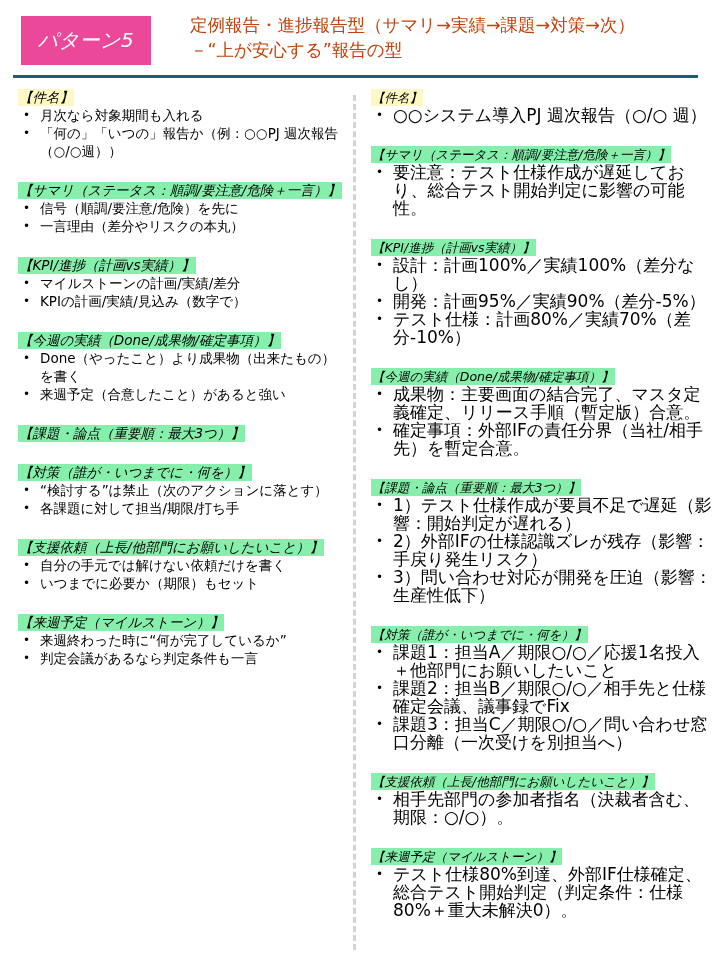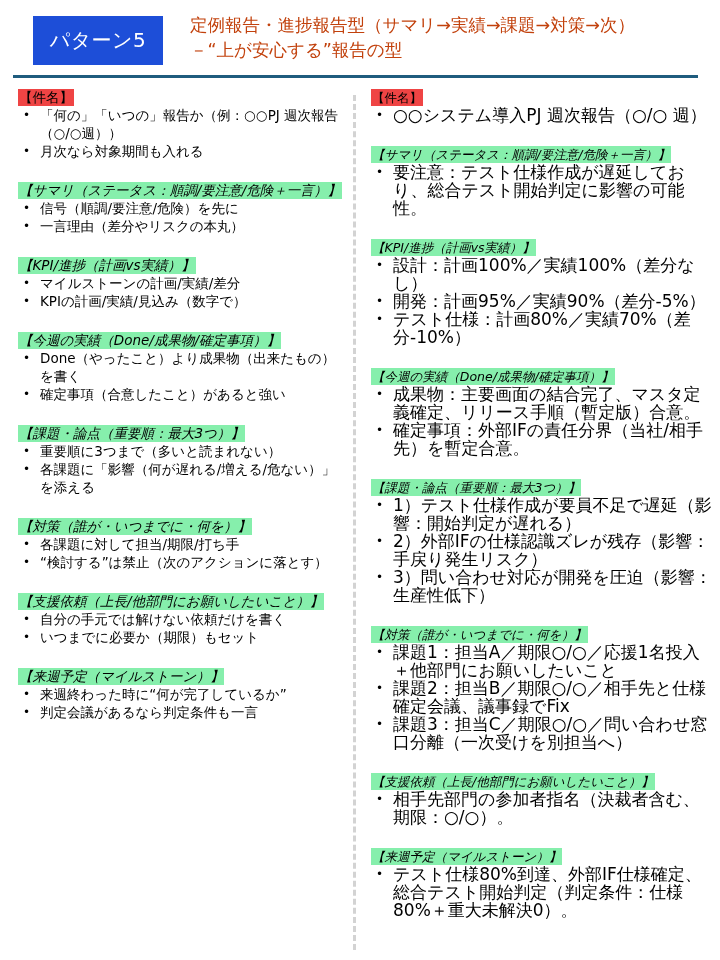--- a/index.html
+++ b/index.html
@@ -1,44 +1,44 @@
 <!DOCTYPE html>
 <html><head>
 <meta charset="utf-8">
 <style>
   html, body { margin:0; padding:0; }
   body {
     width:720px; height:960px; background:#ffffff; position:relative; overflow:hidden;
     font-family: "DejaVu Sans", "Liberation Sans", sans-serif; color:#000;
   }
   .badge {
-    position:absolute; left:33px; top:16px; width:130px; height:49px;
-    background:#1d4ed8; color:#fff; font-size:20px;
-    display:flex; align-items:center; justify-content:center; letter-spacing:0.5px;
+    position:absolute; left:21px; top:16px; width:130px; height:49px;
+    background:#ec4899; color:#fff; font-size:20px;
+    display:flex; align-items:center; justify-content:center; letter-spacing:0.5px;font-style:italic;
   }
   .title {
     position:absolute; left:190px; top:13px; width:530px;
     font-size:17.5px; line-height:25px; color:#c2410c; white-space:nowrap;
   }
   .rule {
     position:absolute; left:13px; top:75px; width:685px; height:3px; background:#1f5c7e;
   }
   .vdivider {
     position:absolute; left:353px; top:95px; height:855px; width:0;
     border-left:3px dashed #d3d3d3;
   }
   .col { position:absolute; top:87px; }
   .col.left { left:18px; width:330px; }
   .col.right { left:371px; width:345px; }
   .section { margin-bottom:20px; }
   .head {
     display:inline-block; font-size:13.5px; line-height:17px; padding:0 1px;
     color:#000; white-space:nowrap;
   }
-  .head.yellow { background:#ef4444; }
+  .head.yellow { background:#fef9c3;font-style:italic; }
   .head.cyan { background:#86efac;font-style:italic; }
   ul { list-style:none; margin:0; padding:0; }
   li {
     position:relative; padding-left:22px; font-size:13.5px; line-height:18px;
   }
   li::before {
     content:"•"; position:absolute; left:5px; top:0; font-size:12px;
   }
   .right li { font-size:17px; line-height:18px; }
   .right .head { font-size:12.5px; }
@@ -49,42 +49,39 @@
 <div class="badge">パターン5</div>
 <div class="title">
   <div>定例報告・進捗報告型（サマリ→実績→課題→対策→次）</div>
   <div>－“上が安心する”報告の型</div>
 </div>
 <div class="rule"></div>
 <div class="vdivider"></div>
 
 <div class="col left" id="col-left">
     <div class="section"><span class="head yellow">【件名】</span><ul>
+        <li>月次なら対象期間も入れる</li>
         <li>「何の」「いつの」報告か（例：○○PJ 週次報告（○/○週））</li>
-        <li>月次なら対象期間も入れる</li>
       </ul></div>
     <div class="section"><span class="head cyan">【サマリ（ステータス：順調/要注意/危険＋一言）】</span><ul>
         <li>信号（順調/要注意/危険）を先に</li>
         <li>一言理由（差分やリスクの本丸）</li>
       </ul></div>
     <div class="section"><span class="head cyan">【KPI/進捗（計画vs実績）】</span><ul>
         <li>マイルストーンの計画/実績/差分</li>
         <li>KPIの計画/実績/見込み（数字で）</li>
       </ul></div>
     <div class="section"><span class="head cyan">【今週の実績（Done/成果物/確定事項）】</span><ul>
         <li>Done（やったこと）より成果物（出来たもの）を書く</li>
-        <li>確定事項（合意したこと）があると強い</li>
+        <li>来週予定（合意したこと）があると強い</li>
       </ul></div>
-    <div class="section"><span class="head cyan">【課題・論点（重要順：最大3つ）】</span><ul>
-        <li>重要順に3つまで（多いと読まれない）</li>
-        <li>各課題に「影響（何が遅れる/増える/危ない）」を添える</li>
-      </ul></div>
+    <div class="section"><span class="head cyan">【課題・論点（重要順：最大3つ）】</span></div>
     <div class="section"><span class="head cyan">【対策（誰が・いつまでに・何を）】</span><ul>
+        <li>“検討する”は禁止（次のアクションに落とす）</li>
         <li>各課題に対して担当/期限/打ち手</li>
-        <li>“検討する”は禁止（次のアクションに落とす）</li>
       </ul></div>
     <div class="section"><span class="head cyan">【支援依頼（上長/他部門にお願いしたいこと）】</span><ul>
         <li>自分の手元では解けない依頼だけを書く</li>
         <li>いつまでに必要か（期限）もセット</li>
       </ul></div>
     <div class="section"><span class="head cyan">【来週予定（マイルストーン）】</span><ul>
         <li>来週終わった時に“何が完了しているか”</li>
         <li>判定会議があるなら判定条件も一言</li>
       </ul></div>
   </div>

